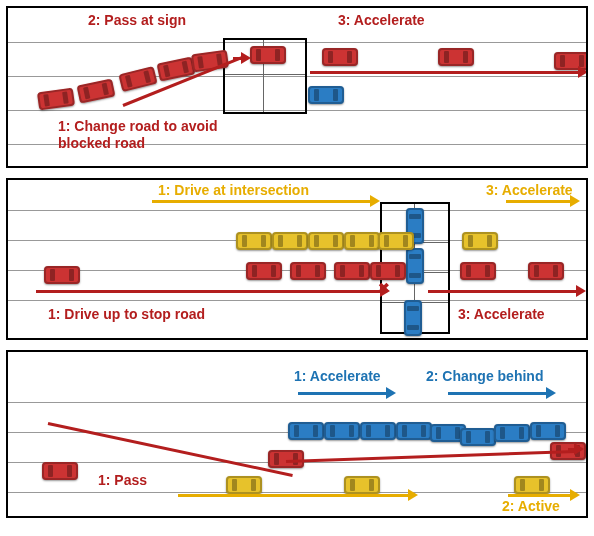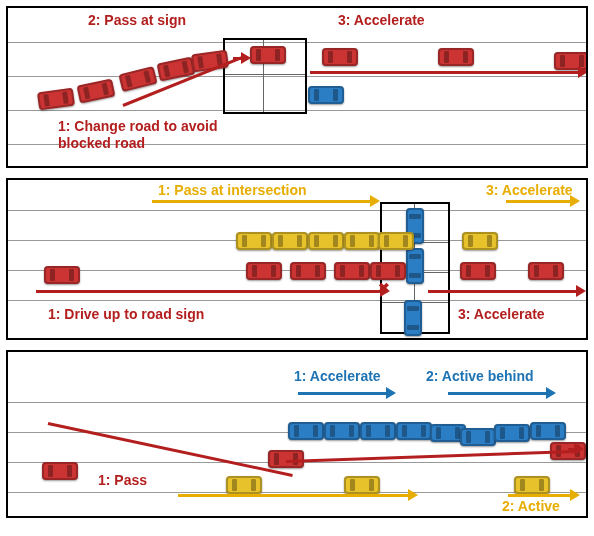--- a/index.html
+++ b/index.html
@@ -180,23 +180,23 @@
   <div class="car red" style="left:362px; top:82px;"></div>
   <div class="car red" style="left:452px; top:82px;"></div>
   <div class="car red" style="left:520px; top:82px;"></div>
 
   <div class="arrow yellow" style="left:144px; top:20px; width:220px"></div>
   <div class="arrow yellow" style="left:498px; top:20px; width:66px"></div>
   <div class="arrow red" style="left:28px; top:110px; width:346px"></div>
   <span class="xmark" style="left:370px; top:100px;">✖</span>
   <div class="arrow red" style="left:420px; top:110px; width:150px"></div>
 
-  <div class="label yellow" style="left:150px; top:2px;">1: Pass at intersection</div>
+  <div class="label yellow" style="left:150px; top:2px;">1: Drive at intersection</div>
   <div class="label yellow" style="left:478px; top:2px;">3: Accelerate</div>
-  <div class="label red" style="left:40px; top:126px;">1: Drive up to road sign</div>
+  <div class="label red" style="left:40px; top:126px;">1: Drive up to stop road</div>
   <div class="label red" style="left:450px; top:126px;">3: Accelerate</div>
 </div>
 
 <div class="scenario" style="height:168px">
   <div class="lanes">
     <div class="lane-line" style="top:50px"></div>
     <div class="lane-line" style="top:80px"></div>
     <div class="lane-line" style="top:110px"></div>
     <div class="lane-line" style="top:140px"></div>
   </div>
@@ -222,16 +222,16 @@
   <div class="arrow blue" style="left:440px; top:40px; width:100px"></div>
 
   <div class="diag red" style="left:40px; top:70px; width:250px; background:#b31e1e; transform:rotate(12deg)"></div>
   <div class="diag red" style="left:278px; top:108px; width:290px; background:#b31e1e; transform:rotate(-2deg)"></div>
   <div class="arrow red" style="left:560px; top:96px; width:8px;"></div>
 
   <div class="arrow yellow" style="left:170px; top:142px; width:232px"></div>
   <div class="arrow yellow" style="left:500px; top:142px; width:64px"></div>
 
   <div class="label blue" style="left:286px; top:16px;">1: Accelerate</div>
-  <div class="label blue" style="left:418px; top:16px;">2: Active behind</div>
+  <div class="label blue" style="left:418px; top:16px;">2: Change behind</div>
   <div class="label red" style="left:90px; top:120px;">1: Pass</div>
   <div class="label yellow" style="left:494px; top:146px;">2: Active</div>
 </div>
 
 </body></html>

